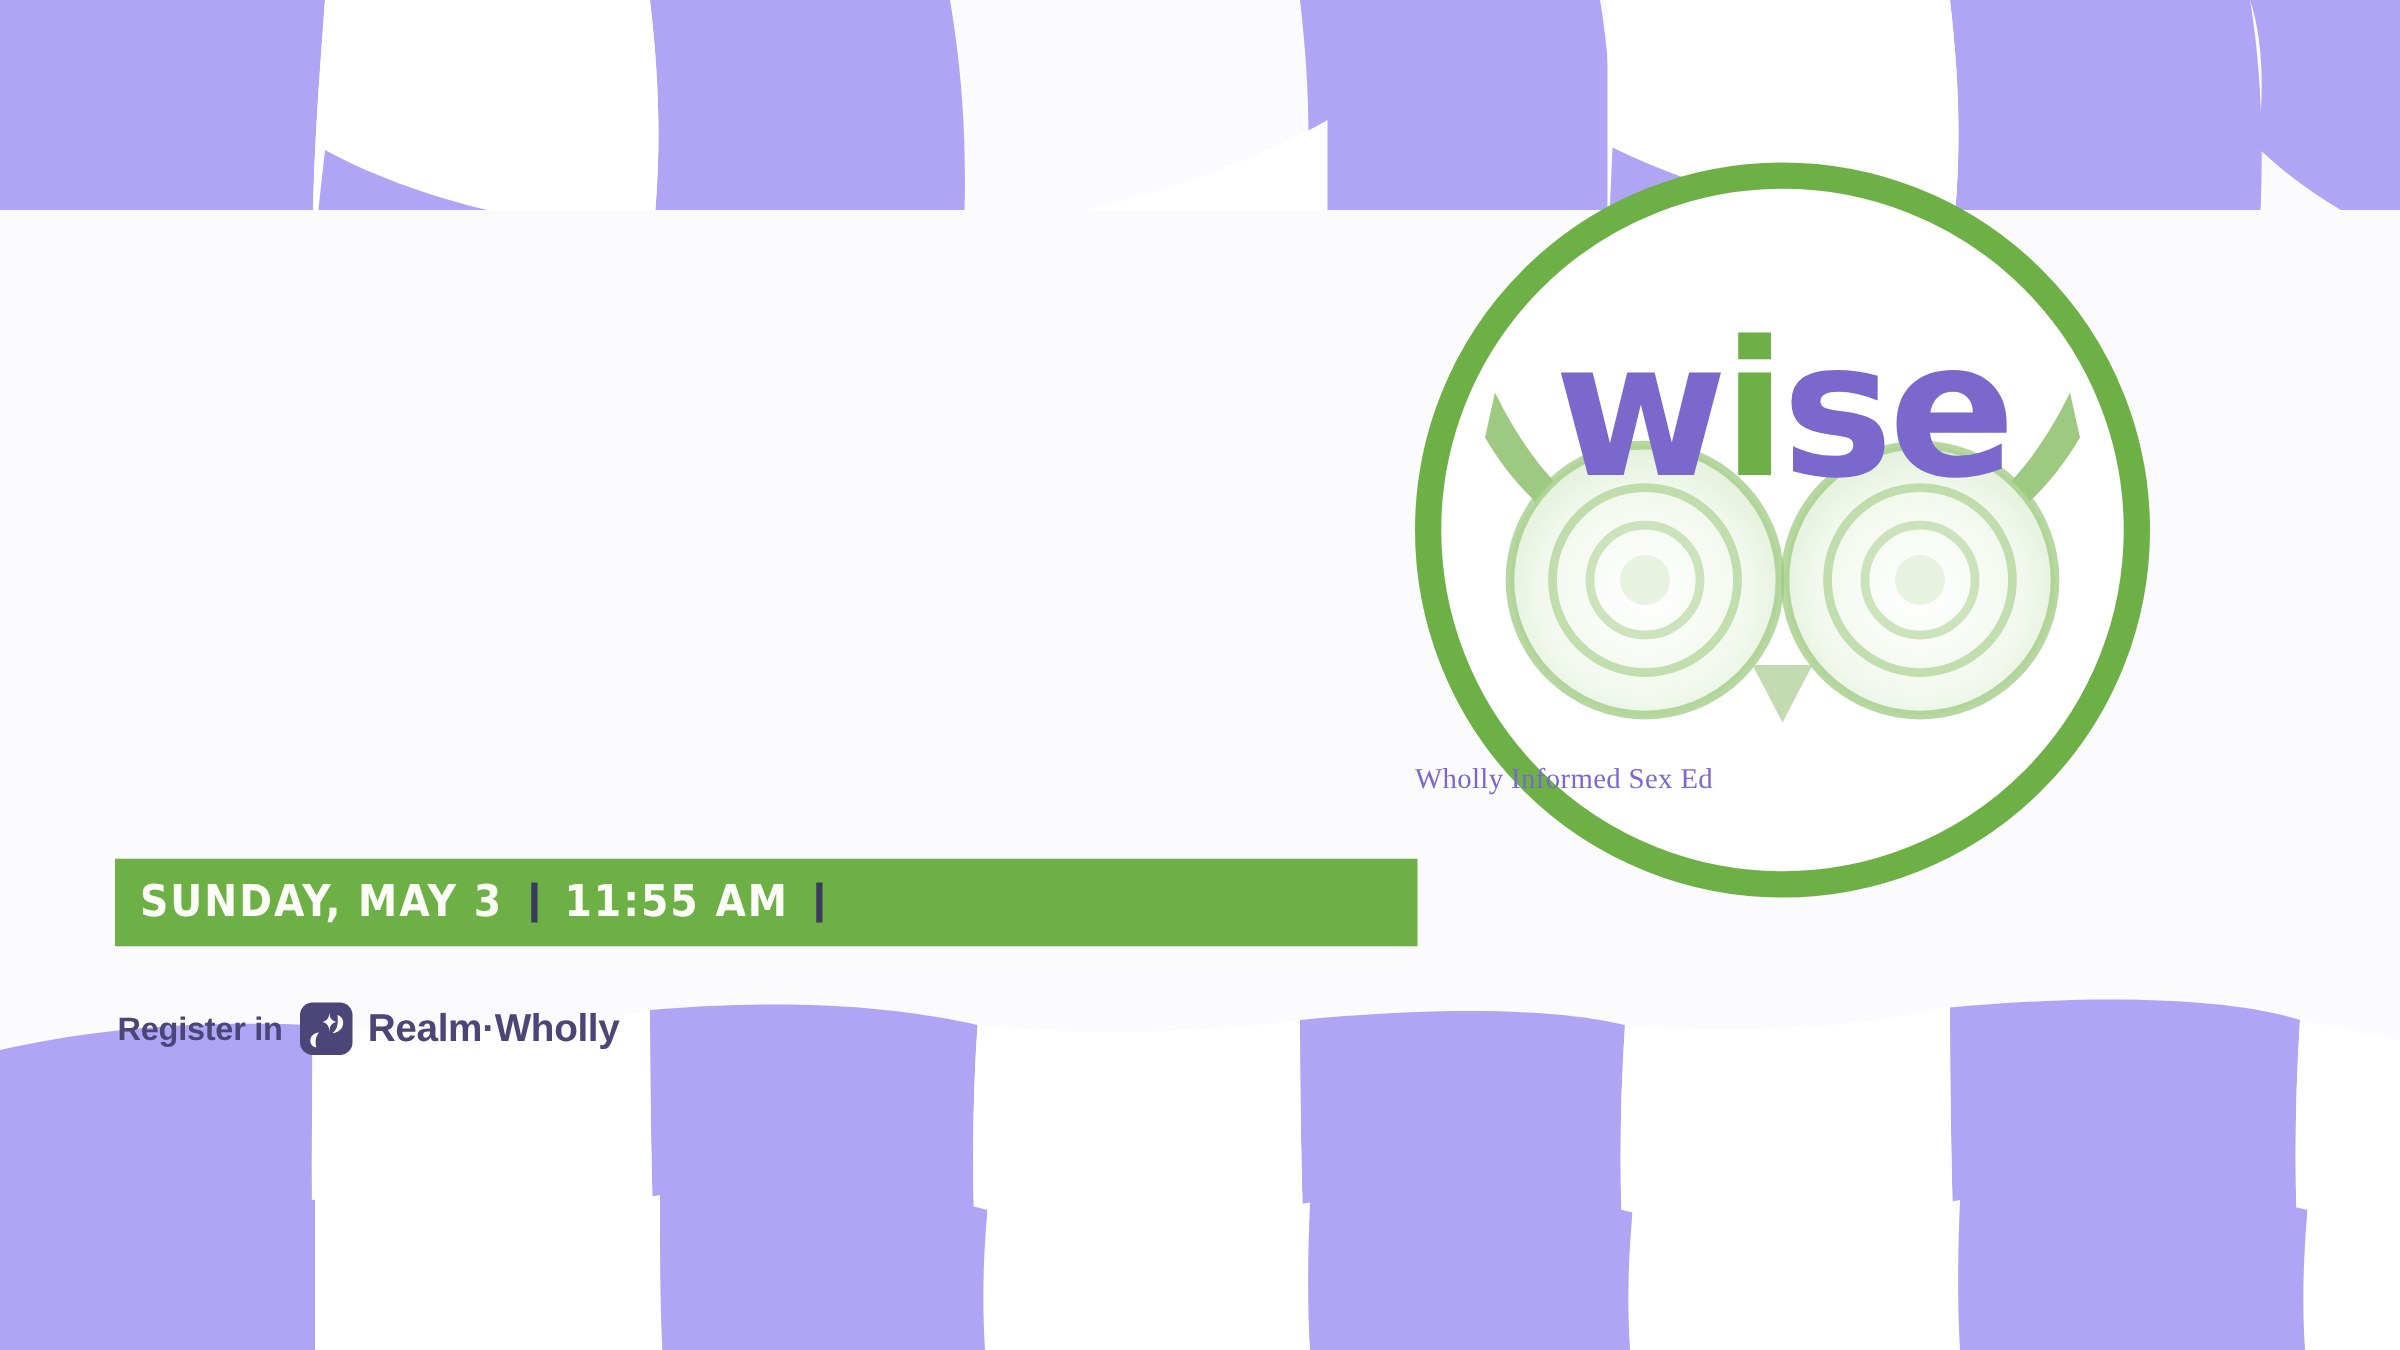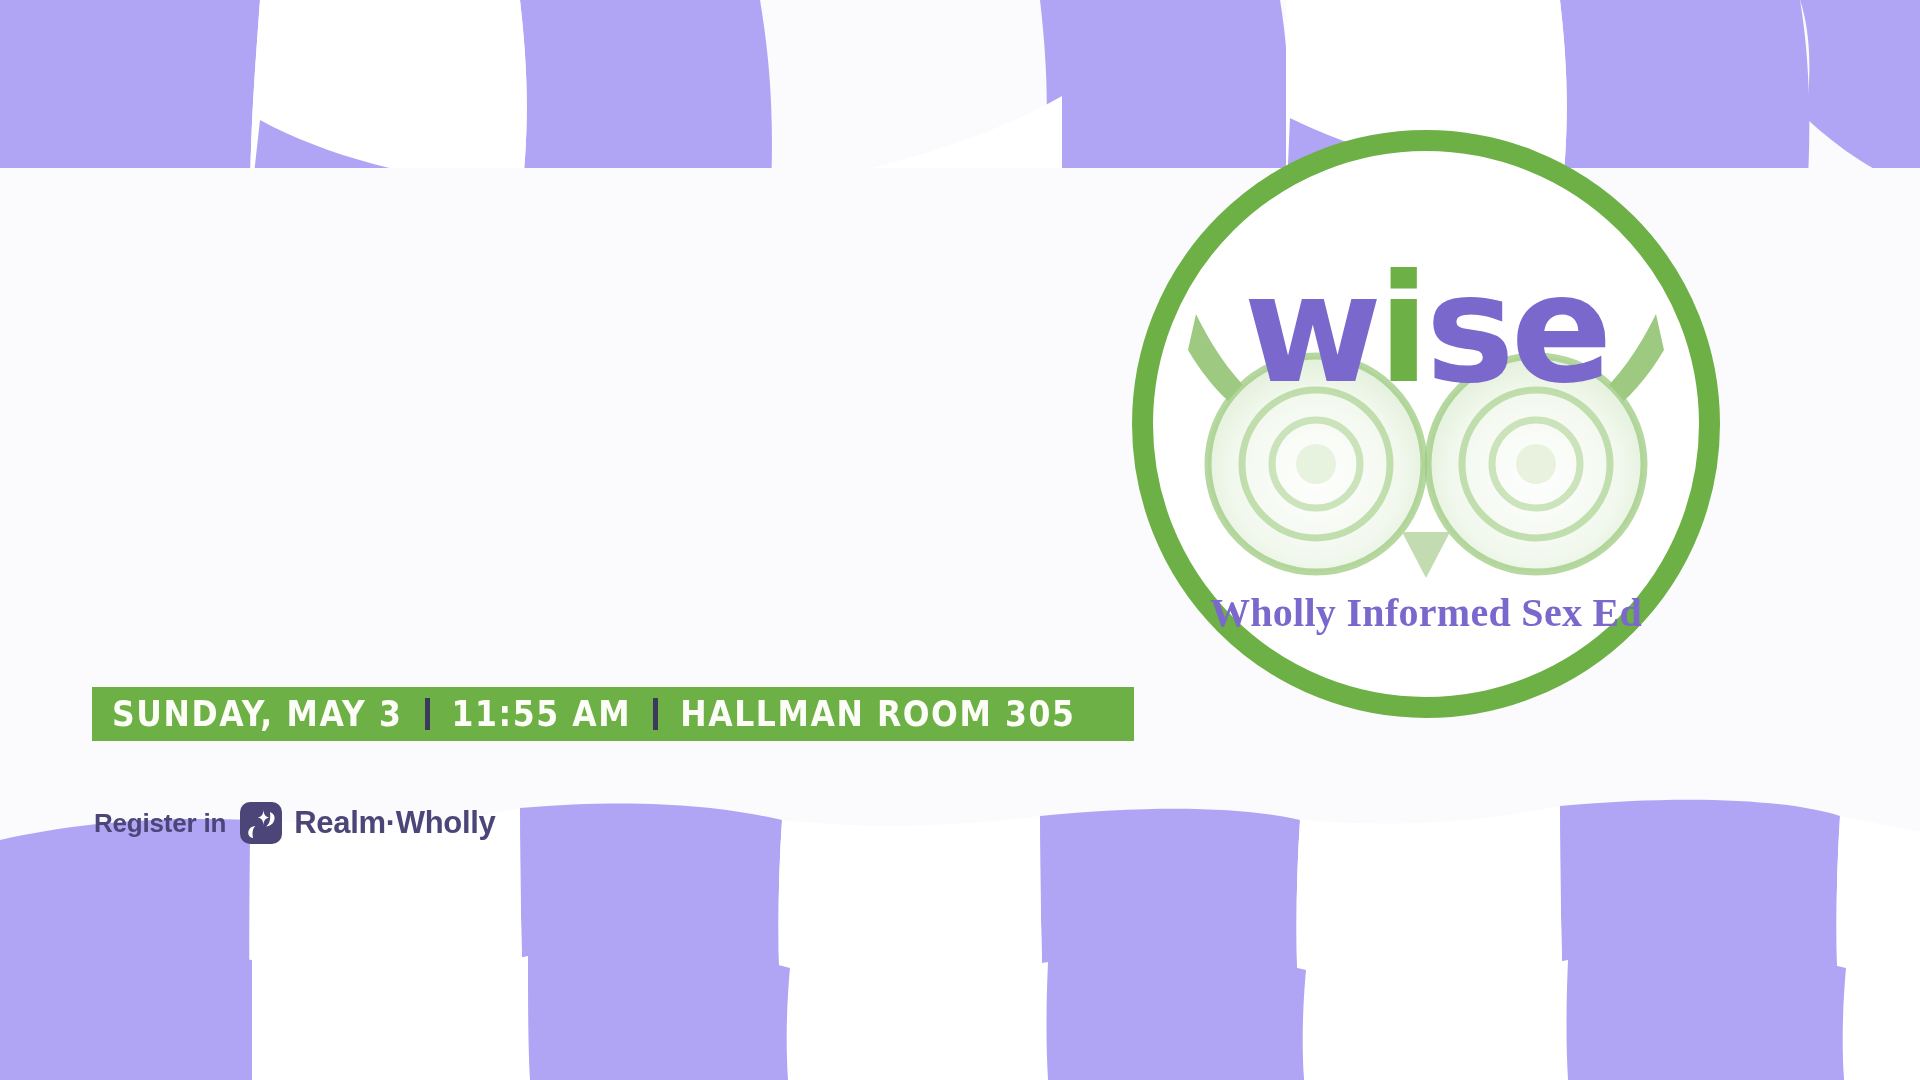--- a/index.html
+++ b/index.html
@@ -58,21 +58,21 @@
     color:#121212;
     white-space:pre-line;
     transform:scaleX(0.93);
     transform-origin:left center;
   }
 
   
   #detail-banner {
     position:absolute;
     left:92px; top:687px;
-    width:1042px; height:54px;
+    width:1042px; height:70px;
     background:#6db045;
     display:flex; align-items:center;
     padding:0 20px;
     overflow:hidden;
   }
   .banner-text {
     font-family:"Liberation Sans Narrow","DejaVu Sans Condensed","Liberation Sans", sans-serif;
     font-weight:bold;
     font-size:35px;
     letter-spacing:1.6px;
@@ -149,24 +149,24 @@
     line-height:1;
     letter-spacing:-4px;
     z-index:3;
   }
   .w-purple { color:#7b68cc; }
   .w-green  { color:#6db045; }
 
   #wise-tagline {
     position:absolute;
     left:0; right:0; bottom:82px;
-    text-align:center;
+    text-align:left;
     font-family:"Liberation Serif","DejaVu Serif", serif;
-    font-weight:bold;
-    font-size:40px;
+    font-weight:normal;
+    font-size:23px;
     color:#7b68cc;
     letter-spacing:0.3px;
     z-index:3;
   }
 </style>
 </head>
 <body>
 
 <div id="stage">
 
@@ -253,21 +253,20 @@
       </g>
     </svg>
   </div>
 
 
   <div id="detail-banner">
     <span class="banner-text">SUNDAY, MAY 3</span>
     <span class="banner-sep"></span>
     <span class="banner-text">11:55 AM</span>
     <span class="banner-sep"></span>
-    <span class="banner-text">HALLMAN ROOM 305</span>
   </div>
 
   <div id="register-row">
     <span id="register-label">Register in</span>
     <span id="realm-mark">
       <svg viewBox="0 0 42 42" aria-hidden="true">
         <path d="M23.5 7 c0 5 1.5 7.5 5.5 8.5 c-4 1 -5.5 3.5 -5.5 8.5 c0 -5 -1.5 -7.5 -5.5 -8.5 c4 -1 5.5 -3.5 5.5 -8.5 Z" fill="#ffffff"></path>
         <path d="M30 10 c4 1.5 5.5 5 4 9 c-1.2 3.2 -4.2 5.2 -8 5.6 c3.4 -2.6 4.8 -6.4 4 -14.6 Z" fill="#ffffff"></path>
         <path d="M13 36 c-3.4 -0.6 -5.4 -3.4 -4.6 -6.8 c0.7 -3 3.4 -5 7 -5.2 c-2.8 2.6 -3.4 6.6 -2.4 12 Z" fill="#ffffff"></path>
       </svg>

